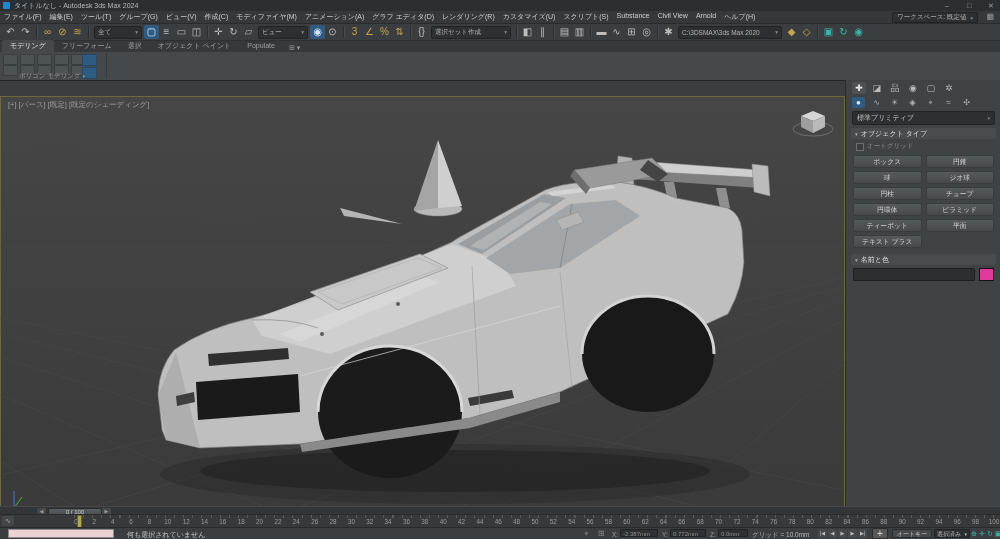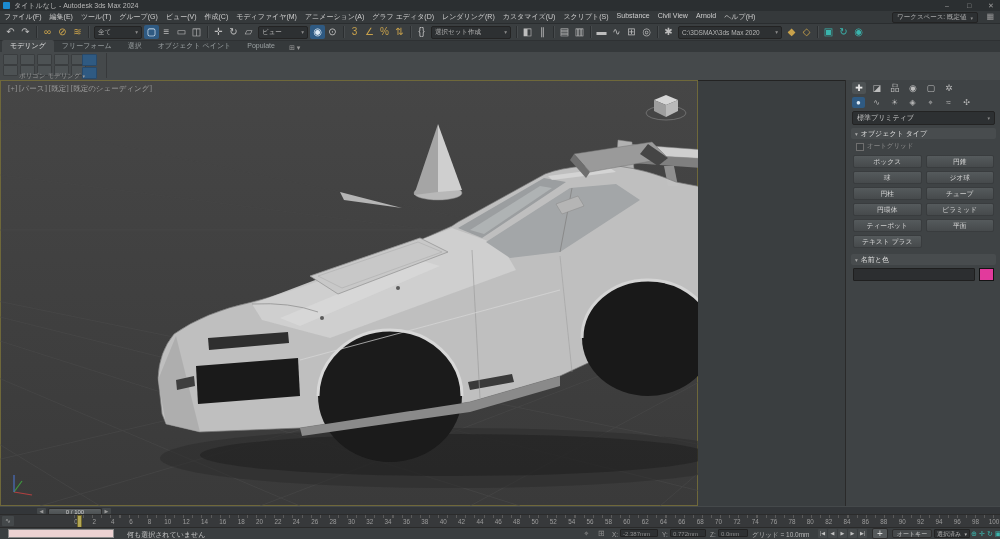--- a/index.html
+++ b/index.html
@@ -39,22 +39,22 @@
   .ribbon-extra{font-size:7px;color:#9a9a9a;padding:0 6px;}
   .ribbonbody{left:0;top:52px;width:1000px;height:28px;background:#45494b;border-bottom:1px solid #232323;}
   .ribbon-group{position:absolute;left:0;top:0;width:104px;height:28px;}
   .rb-row{position:absolute;display:flex;gap:2px;}
   .rb-btn{width:13px;height:9px;background:#4d5254;border:1px solid #3a3d3f;border-radius:1px;}
   .rb-btn.blue{background:#2f5a82;border-color:#27496a;width:13px;height:10px;}
   .ribbon-caption{position:absolute;left:0;top:20px;width:104px;text-align:center;font-size:6.5px;color:#9a9a9a;white-space:nowrap;}
   .ribbon-vsep{position:absolute;left:106px;top:1px;width:1px;height:25px;background:#37393b;}
 
   
-  .viewport{left:0;top:80px;width:698px;height:426px;background:linear-gradient(#464646,#3a3a3a);
-            box-shadow:inset 0 0 0 1px #6f683a;overflow:hidden;font-family:Liberation Serif, serif;}
+  .viewport{left:0;top:96px;width:845px;height:426px;background:linear-gradient(#464646,#3a3a3a);
+            box-shadow:inset 0 0 0 1px #6f683a;overflow:hidden;}
   .vp-label{position:absolute;left:8px;top:4px;font-size:7.5px;color:#9d9d9d;white-space:nowrap;}
   .viewcube{position:absolute;right:10px;top:8px;}
   .axis-tripod{position:absolute;left:6px;bottom:4px;}
 
   
   .cmdpanel{left:845px;top:80px;width:155px;height:426px;background:#3f4345;border-left:1px solid #2a2a2a;}
   .cp-row{display:flex;align-items:center;gap:4px;padding:2px 6px 1px;}
   .cp-tab{width:14px;height:12px;line-height:12px;text-align:center;font-size:9px;color:#bdbdbd;border-radius:2px;}
   .cp-tab.active{background:#4d5254;color:#e8e8e8;}
   .cp-cat{width:13px;height:11px;line-height:11px;text-align:center;font-size:8px;color:#b5b5b5;border-radius:2px;}

